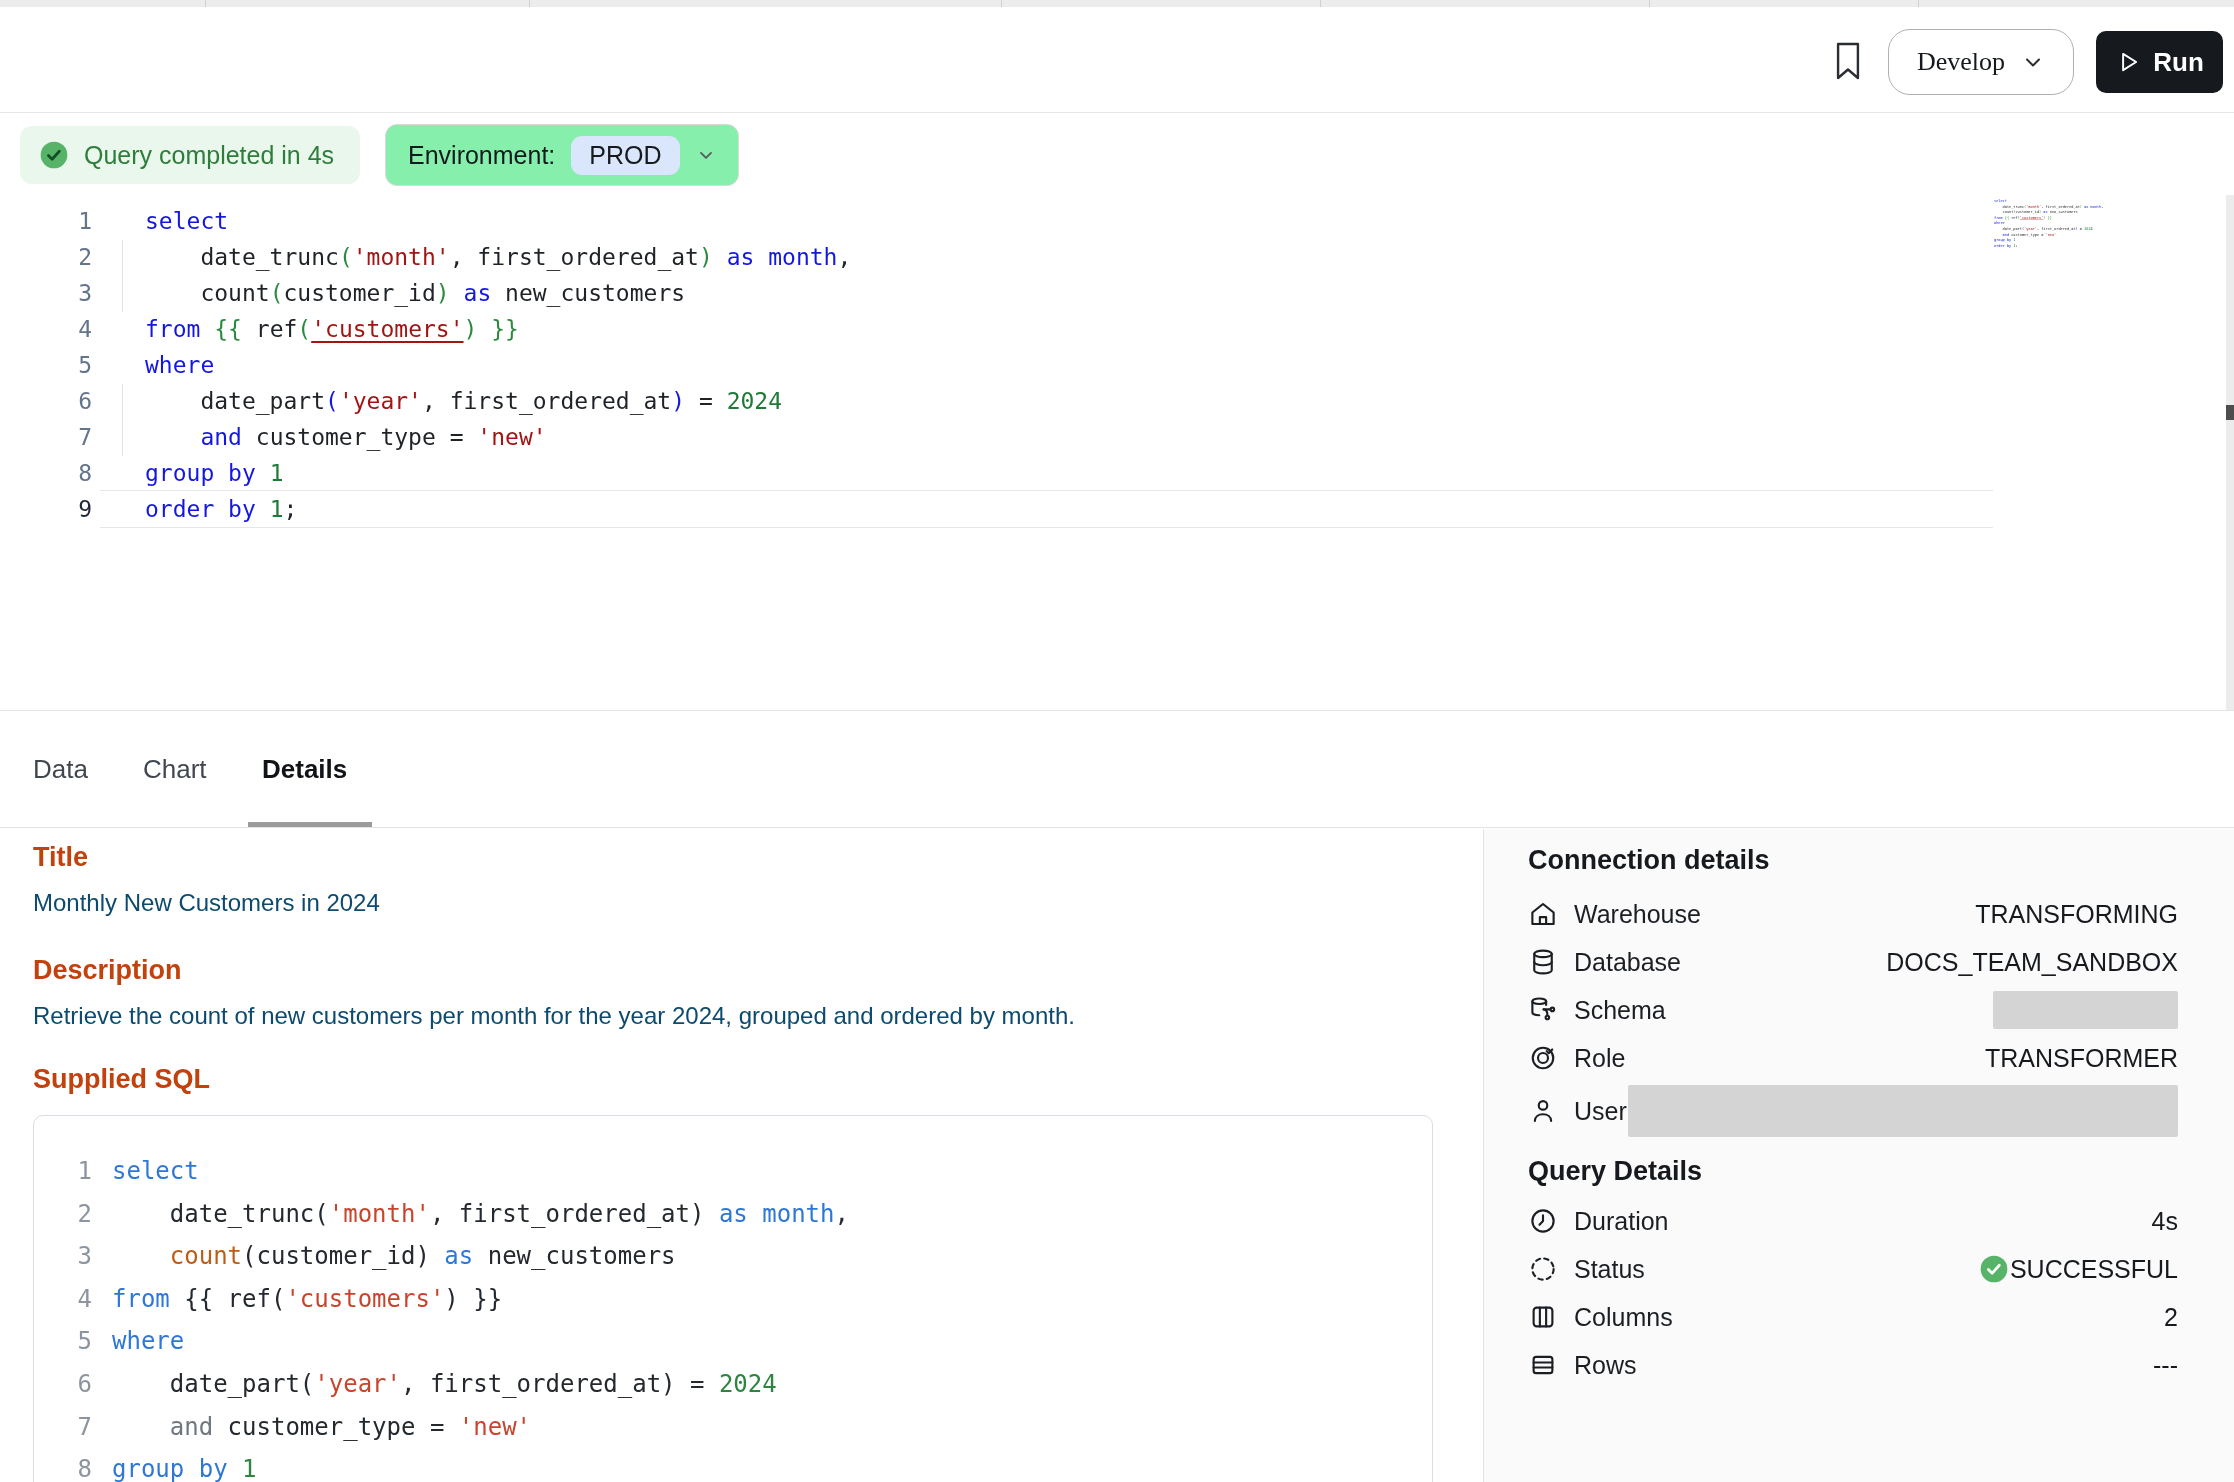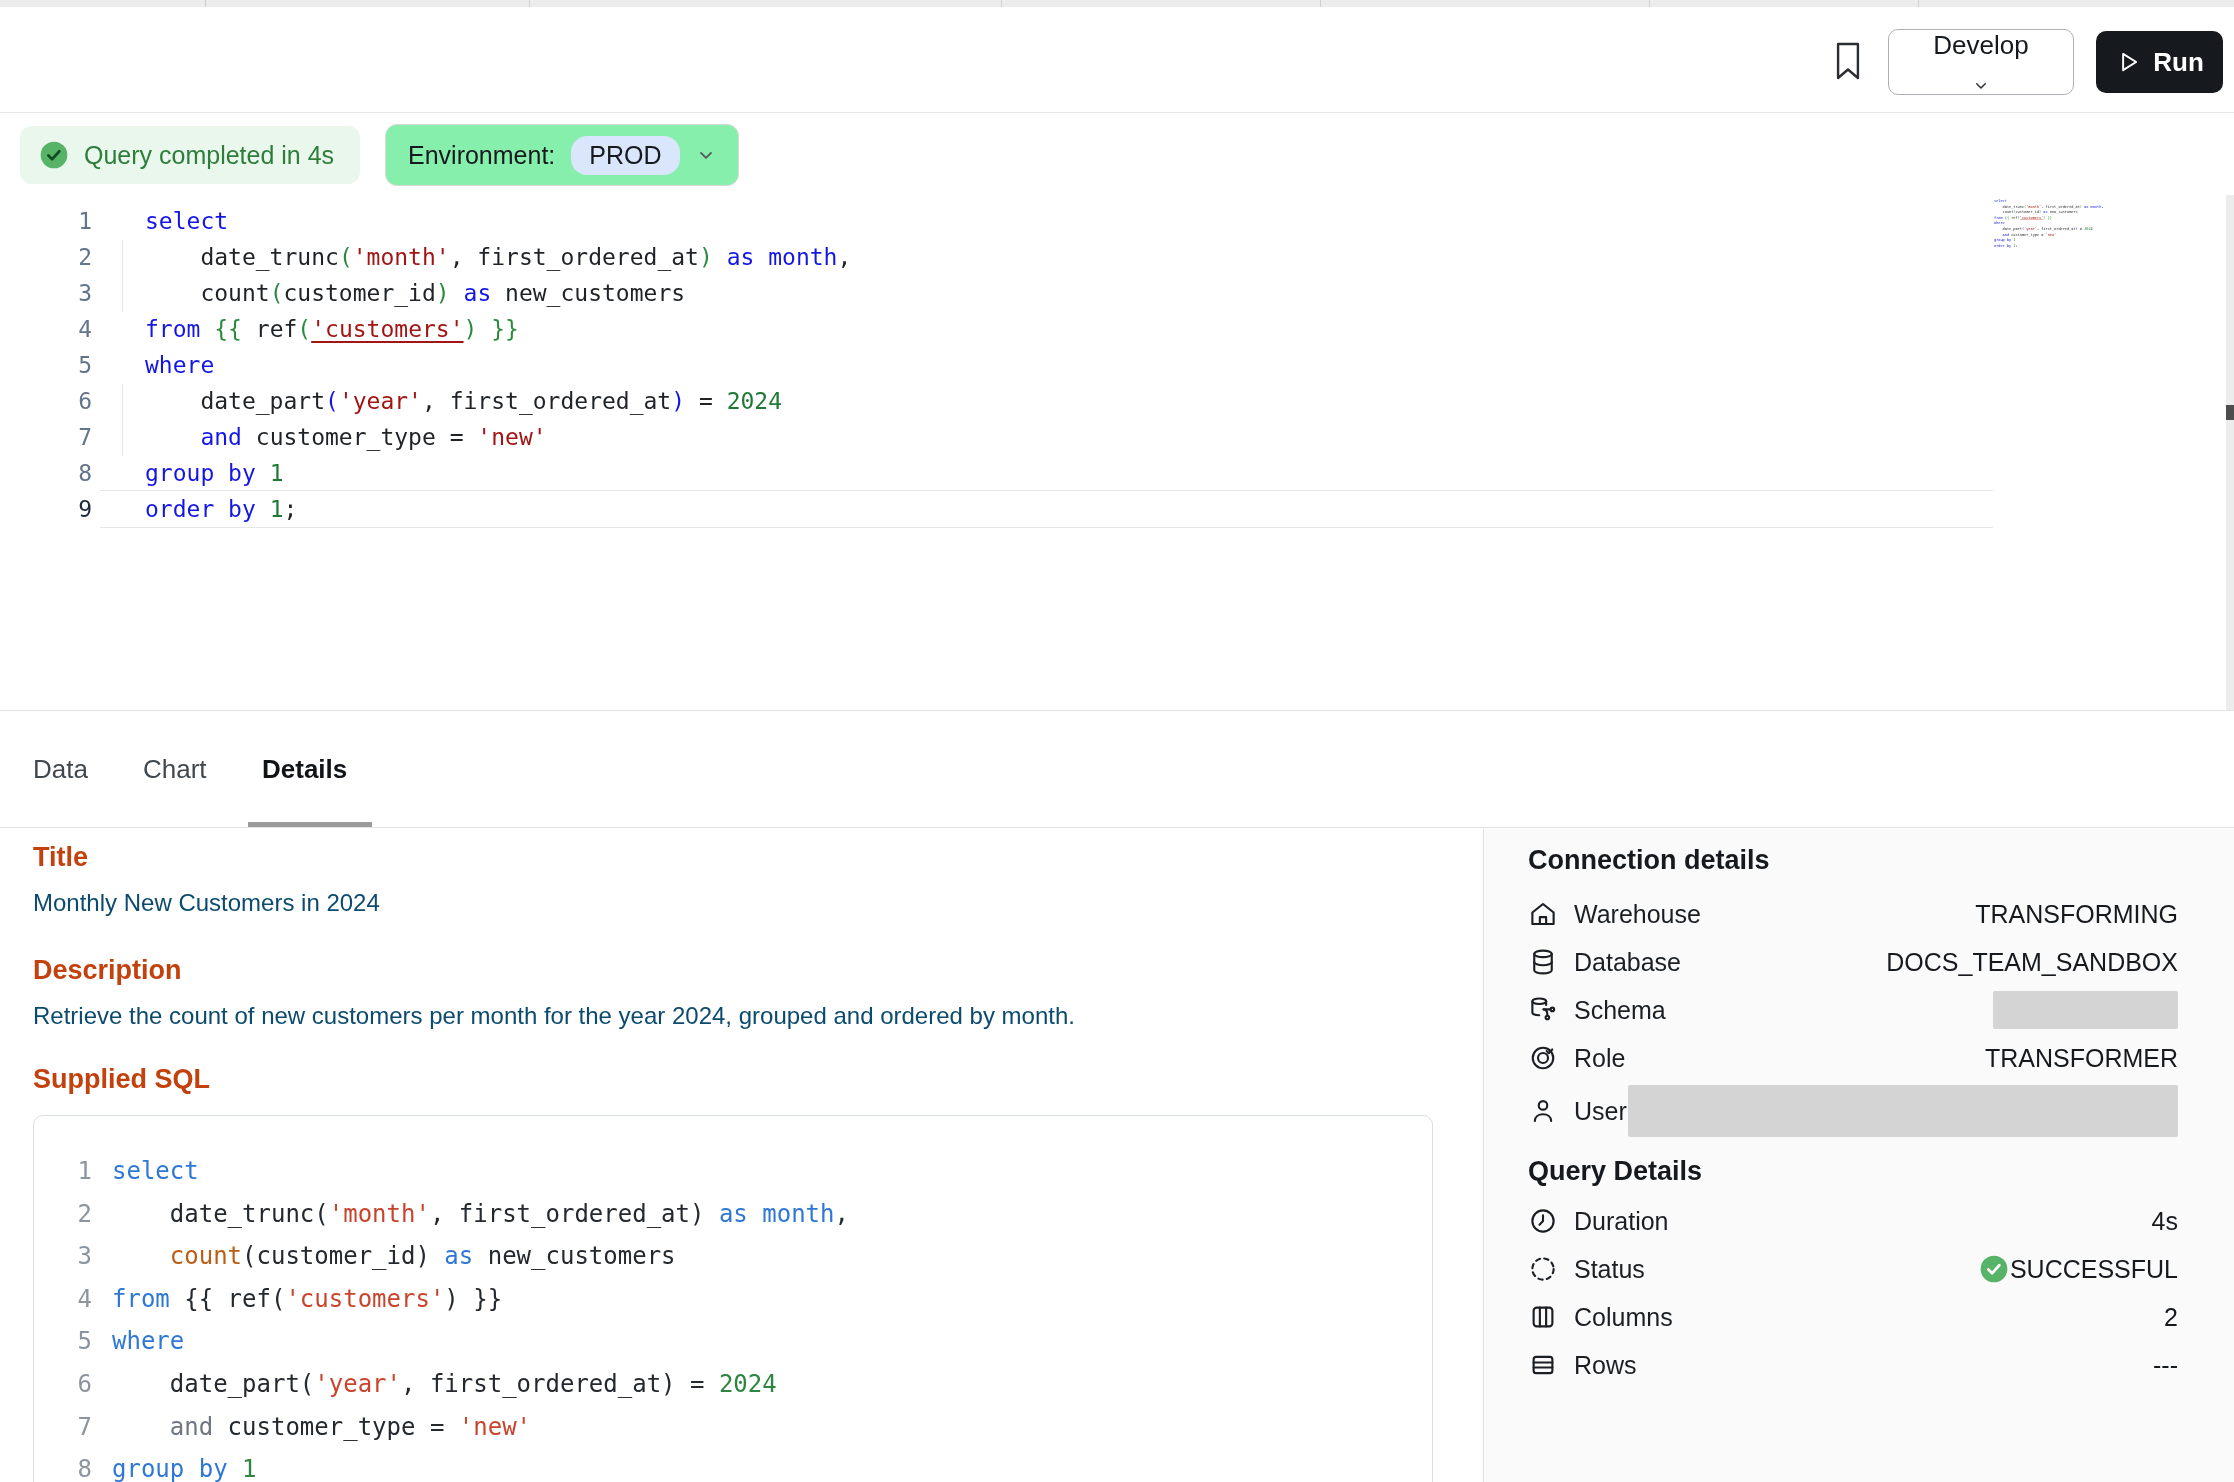--- a/index.html
+++ b/index.html
@@ -9,36 +9,36 @@
 
   
   #tab-strip { left:0; top:0; width:2234px; height:7px; background:#ececec; }
   .strip-div { position:absolute; top:0; width:1px; height:7px; background:#cfcfcf; }
 
   
   #header { left:0; top:7px; width:2234px; height:106px; background:#fff; border-bottom:1px solid #e7e7e7; }
   #bookmark-btn { position:absolute; left:1824px; top:28px; width:48px; height:52px;
     display:flex; align-items:center; justify-content:center; background:none; border:none; cursor:pointer;}
   #develop-btn { position:absolute; left:1888px; top:22px; width:186px; height:66px;
-    background:#fff; border:1.5px solid #adb1b5; border-radius:10px;
+    background:#fff; border:1.5px solid #adb1b5; border-radius:22px;
     display:flex; align-items:center; justify-content:center; gap:16px;
-    font-size:26px; color:#16191d; cursor:pointer; font-family:Liberation Sans, sans-serif;flex-direction:column;}
+    font-size:26px; color:#16191d; cursor:pointer; font-family:Liberation Serif, serif;}
   #run-btn { position:absolute; left:2096px; top:24px; width:127px; height:62px;
     background:#16191d; border:none; border-radius:10px;
     display:flex; align-items:center; justify-content:center; gap:12px;
     font-size:26px; font-weight:600; color:#fff; cursor:pointer; font-family:inherit;}
 
   
   #query-banner { left:20px; top:126px; height:58px; padding:0 26px 0 18px; border-radius:12px;
     display:inline-flex; align-items:center; gap:14px; background:#e9f7ec; }
   #query-banner span { font-size:25px; font-weight:500; color:#2e7d3b; }
   #env-select { left:385px; top:124px; height:62px; padding:0 22px; border-radius:12px;
     display:inline-flex; align-items:center; gap:16px; background:#86efac; border:1.5px solid #d9d9d9; cursor:pointer;}
   #env-select .env-label { font-size:25px; color:#16191d; }
-  #env-pill { background:#d9e6fb; border-radius:16px; padding:5px 18px; font-size:25px; color:#16191d; }
+  #env-pill { background:#d9e6fb; border-radius:11px; padding:5px 18px; font-size:25px; color:#16191d; }
 
   
   #editor { left:0; top:195px; width:2234px; height:515px; }
   .code-line { white-space:pre; font-family:"DejaVu Sans Mono", monospace; font-size:23px; line-height:36px; }
   #editor-gutter { position:absolute; left:0; top:8px; width:92px; text-align:right; }
   #editor-gutter .gut { font-family:"DejaVu Sans Mono", monospace; font-size:23px; line-height:36px; color:#64748b; }
   #editor-gutter .gut.active { color:#1e293b; }
   #editor-code { position:absolute; left:145px; top:8px; }
   .indent-guide { position:absolute; left:122px; width:1px; background:#e3e3e3; }
   #active-line-box { position:absolute; left:100px; top:295px; width:1893px; height:38px;

